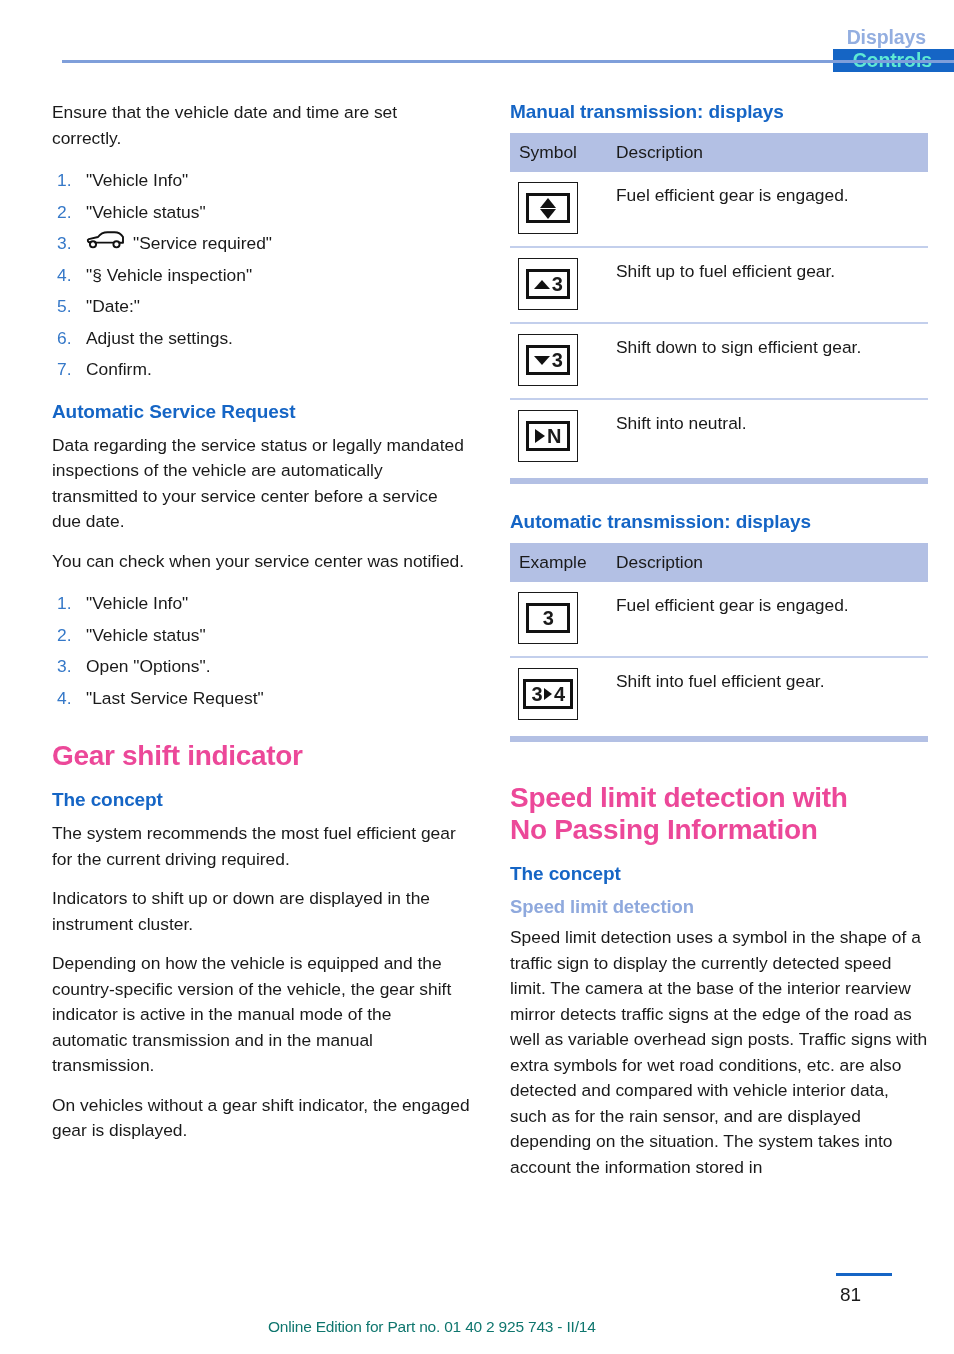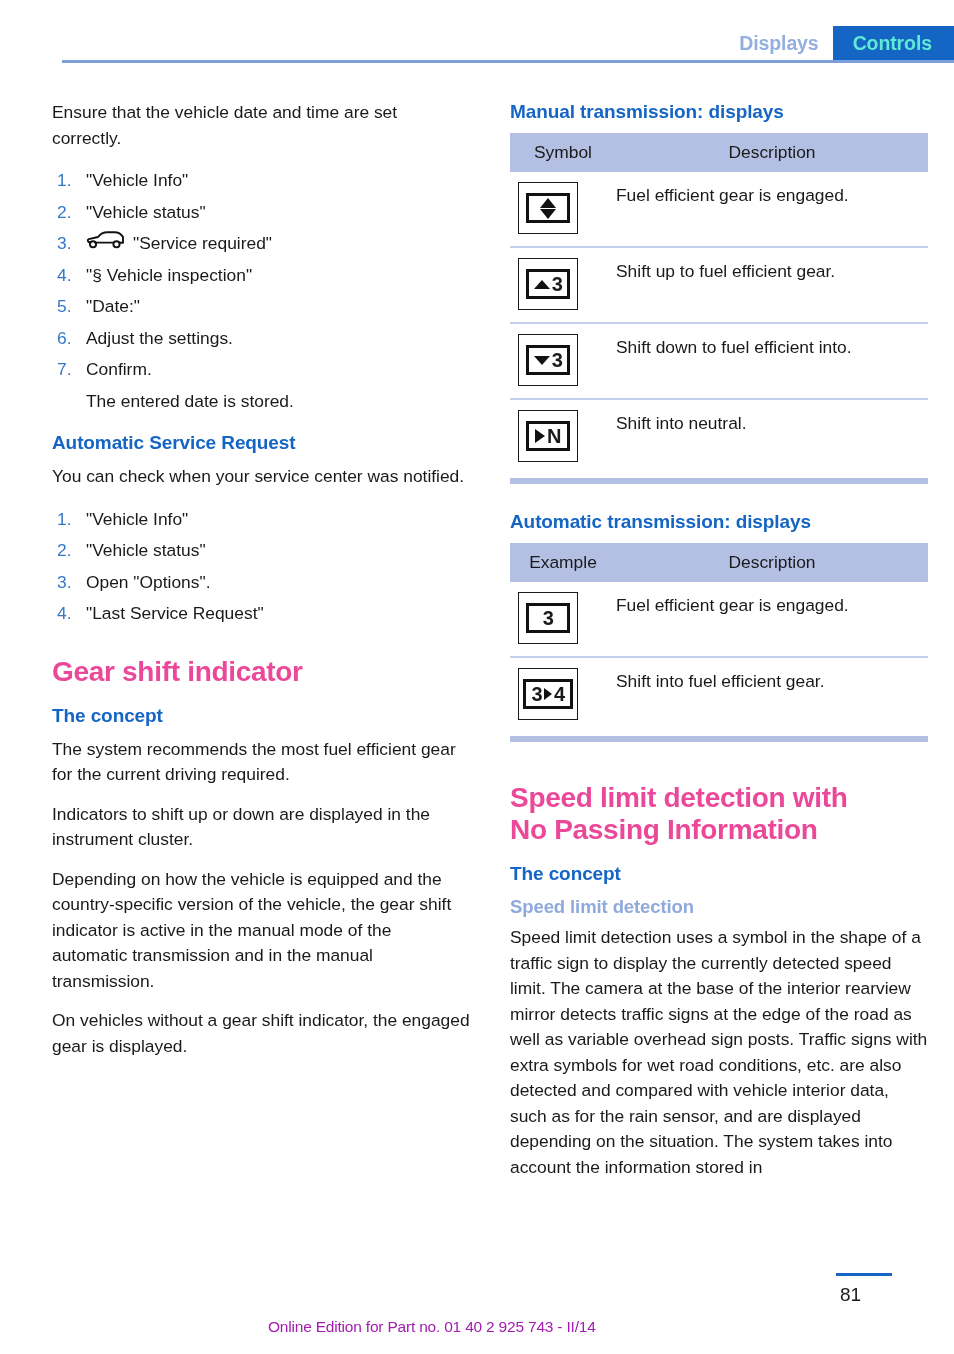--- a/index.html
+++ b/index.html
@@ -11,21 +11,21 @@
   }
   .page { position: relative; width: 954px; height: 1354px; }
 
   
   .header {
     position: absolute; top: 0; left: 0; right: 0;
     height: 78px;
   }
   .header-tabs {
     position: absolute; right: 0; top: 26px;
-    display: flex; align-items: stretch; height: 34px;
+    display: flex; align-items: stretch; height: 34px; flex-direction: column;
   }
   .tab {
     font-size: 19.5px; font-weight: bold;
     letter-spacing: -0.1px;
     display: flex; align-items: center;
     padding: 0 14px;
   }
   .tab.inactive { color: #93aee0; }
   .tab.active { color: #5eead4; background: #1565c5; padding-right: 22px; padding-left: 20px; }
   .header-rule {
@@ -88,21 +88,21 @@
   
   table.symtable {
     width: 418px;
     border-collapse: collapse;
     margin-bottom: 4px;
   }
   table.symtable thead th {
     background: #b3c0e4;
     font-size: 17.4px;
     font-weight: normal;
-    text-align: center;
+    text-align: left;
     padding: 9px 0 9px 9px;
     color: #1a1a1a;
   }
   table.symtable thead th.c1 { width: 97px; }
   table.symtable tbody td {
     border-top: 2px solid #c3cfec;
     padding: 10px 0 12px 0;
     vertical-align: top;
     font-size: 17.4px;
     line-height: 25px;
@@ -155,21 +155,21 @@
     border-left: 8px solid #111;
   }
   .updown { display: flex; flex-direction: column; align-items: center; gap: 1px; }
   .updown .tri-up { border-bottom-width: 10px; }
   .updown .tri-down { border-top-width: 10px; }
 
   
   .footer { position: absolute; left: 0; right: 0; bottom: 0; height: 90px; }
   .footer-text {
     position: absolute; left: 268px; bottom: 18px;
-    font-size: 15.5px; color: #a21caf;
+    font-size: 15.5px; color: #0f766e;
     letter-spacing: -0.2px;
   }
   .pagenum-wrap {
     position: absolute; right: 62px; bottom: 48px;
     width: 56px;
   }
   .pagenum-rule { width: 56px; height: 3px; background: #1565c5; margin-bottom: 8px; }
   .pagenum { font-size: 19px; text-align: left; color: #1a1a1a; padding-left: 4px; }
 </style>
 </head>
@@ -233,29 +233,24 @@
         <span class="txt">
             <span>Adjust the settings.</span>
           </span>
       </li>
       <li>
         <span class="num">7.</span>
         <span class="txt">
             <span>Confirm.</span>
           </span>
       </li>
-      <li class="nonum">
-        <span class="num"></span>
-        <span class="txt">
-            <span>The entered date is stored.</span>
-          </span>
-      </li>
     </ol>
 
     <h2 class="subhead">Automatic Service Request</h2>
+    <p class="body">Data regarding the service status or legally mandated inspections of the vehicle are automatically transmitted to your service center before a service due date.</p>
     <p class="body">You can check when your service center was notified.</p>
 
     <ol class="steps">
       <li>
         <span class="num">1.</span>
         <span class="txt">
             <span>"Vehicle Info"</span>
           </span>
       </li>
       <li>
@@ -324,21 +319,21 @@
         </tr>
         <tr>
           <td class="c1">
             <div class="sym">
               <div class="sym-inner">
                 <span class="tri-down"></span>
                 <span>3</span>
               </div>
             </div>
           </td>
-          <td class="c2">Shift down to fuel efficient into.</td>
+          <td class="c2">Shift down to sign efficient gear.</td>
         </tr>
         <tr>
           <td class="c1">
             <div class="sym">
               <div class="sym-inner">
                 <span class="tri-right"></span>
                 <span>N</span>
               </div>
             </div>
           </td>

